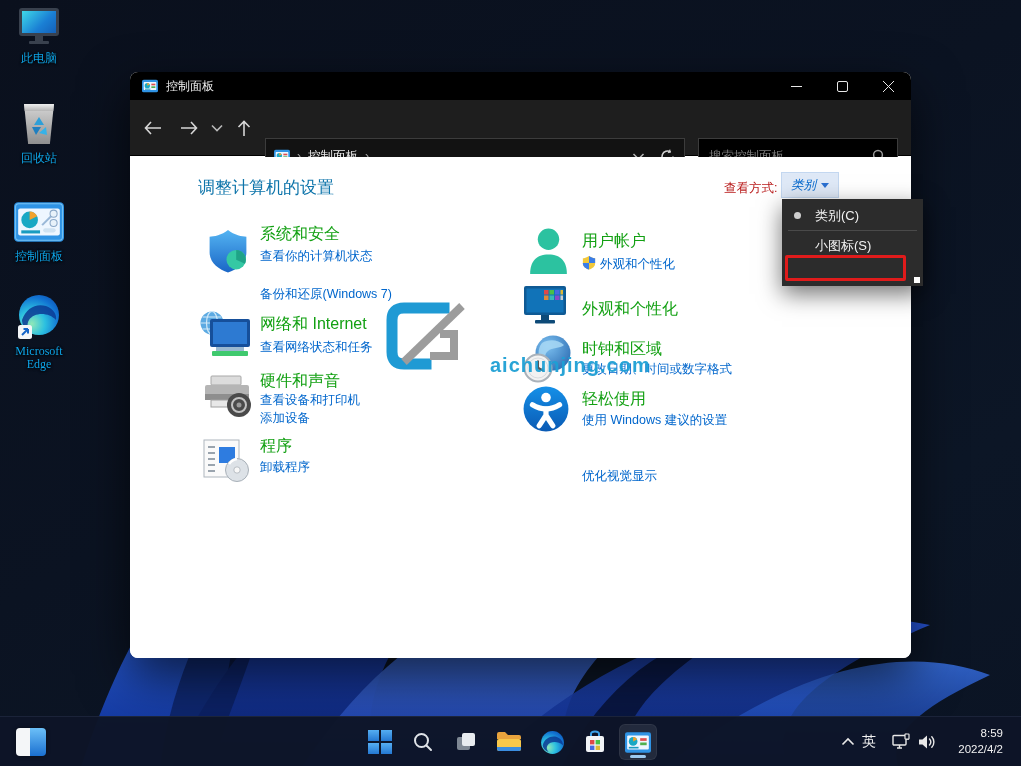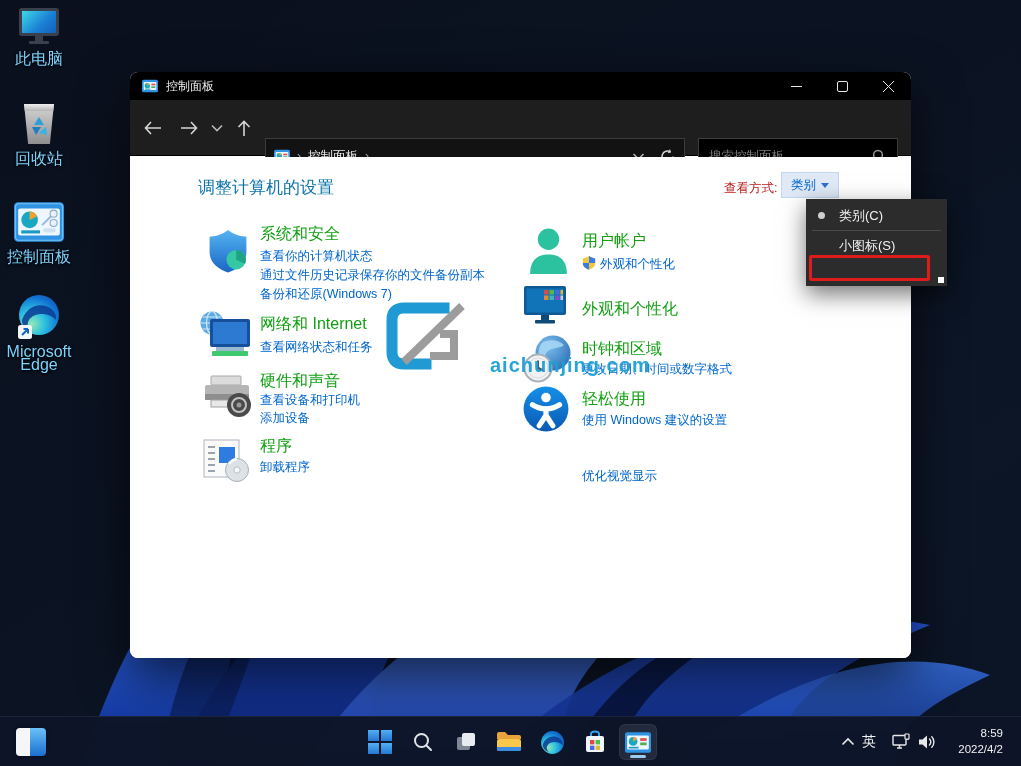--- a/index.html
+++ b/index.html
@@ -6,22 +6,22 @@
   html,body { width:1021px; height:766px; overflow:hidden; }
   body { font-family:"Liberation Sans", sans-serif; background:#0a1120; position:relative; }
 
   
   .desktop-bg { position:absolute; inset:0;
     background:linear-gradient(150deg,#0a101d 0%,#0b1322 45%,#0c1626 75%,#0b1424 100%); }
   .bloom { position:absolute; left:-40px; top:470px; width:1100px; height:300px; }
 
   
   .dicon { position:absolute; left:2px; width:74px; text-align:center; }
-  .dicon .dlabel { margin-top:4px; font-size:16px; color:#7dd3fc; line-height:13px;
-    text-shadow:0 1px 3px rgba(0,0,0,.95), 0 0 2px rgba(0,0,0,.8); }
+  .dicon .dlabel { margin-top:4px; font-size:12px; color:#0ea5e9; line-height:13px;
+    text-shadow:0 1px 3px rgba(0,0,0,.95), 0 0 2px rgba(0,0,0,.8);font-family:Liberation Serif, serif; }
   .dicon .art { display:inline-block; position:relative; }
 
   
   .pc-screen { width:40px; height:28px; background:linear-gradient(135deg,#3fd8e8,#1a7fd4 60%,#1460b8);
     border:3px solid #39414e; border-radius:3px; }
   .pc-stand { width:8px; height:5px; background:#39414e; margin:0 auto; }
   .pc-base { width:20px; height:3px; background:#39414e; margin:0 auto; border-radius:1px; }
 
   
   .bin { width:34px; height:40px; position:relative; margin:0 auto;
@@ -49,37 +49,37 @@
     border:1px solid #3c3c3c; display:flex; align-items:center; padding:0 10px; }
   .searchbox input { flex:1; background:transparent; border:none; outline:none;
     color:#ddd; font-size:12.5px; font-family:"Liberation Sans",sans-serif; }
   .searchbox input::placeholder { color:#7d7d7d; }
 
   .content { position:absolute; left:0; top:85px; right:0; bottom:0; background:#fff; }
 
   .page-heading { position:absolute; left:68px; top:104px; font-size:17px; color:#0d74aa; }
   .viewby-label { position:absolute; left:594px; top:108px; font-size:12.5px; color:#b91c1c; }
   .viewby-btn { position:absolute; left:651px; top:100px; width:58px; height:26px;
-    background:#dfe9f7; border:1px solid #c3d7f0; display:flex; align-items:center; justify-content:center; gap:5px; }
+    background:#dfe9f7; border:1px solid #c3d7f0; display:flex; align-items:center; justify-content:center; gap:5px;font-style:italic; }
   .viewby-btn span { color:#0066cc; font-size:12.5px; }
   .tri-down { width:0; height:0; border-left:4px solid transparent; border-right:4px solid transparent;
     border-top:5px solid #2a6fd0; }
 
   .cat-title { position:absolute; font-size:16px; color:#12a012; white-space:nowrap;text-align:center; }
   .cat-link { position:absolute; font-size:12.5px; color:#0066cc; white-space:nowrap; }
   .cat-icon { position:absolute; }
 
   
   .wm { position:absolute; pointer-events:none; z-index:6; }
   .wm-name { font-size:50px; color:rgba(160,160,160,.8); letter-spacing:14px; white-space:nowrap; }
   .wm-site { font-size:20px; font-weight:bold; color:rgba(30,159,212,.95); letter-spacing:1px; }
 
   
   .vmenu { position:absolute; left:782px; top:199px; width:141px; height:87px; background:#2c2c2c;
-    box-shadow:0 8px 22px rgba(0,0,0,.55); z-index:50;margin-left:24px; }
+    box-shadow:0 8px 22px rgba(0,0,0,.55); z-index:50; }
   .vmenu-item { position:relative; height:25px; display:flex; align-items:center;
     padding-left:33px; color:#f2f2f2; font-size:13px; }
   .vmenu-sep { height:1px; background:#4a4a4a; margin:2px 6px; }
   .radio-dot { position:absolute; left:12px; top:9px; width:7px; height:7px; border-radius:50%; background:#cfcfcf; }
   .red-box { position:absolute; left:3px; top:56px; width:121px; height:26px;
     border:3px solid #e01b1b; border-radius:2px; z-index:55; }
   .menu-grip { position:absolute; right:3px; bottom:3px; width:6px; height:6px; background:#fff; }
 
   
   .taskbar { position:absolute; left:0; bottom:0; width:1021px; height:50px;
@@ -292,21 +292,20 @@
             <stop offset="1" stop-color="#1a66c6"></stop>
           </linearGradient>
         </defs>
       <path d="M23 3 C29 8 37 9.5 41 9.5 V25 C41 35 32 41.5 23 44.5 C14 41.5 5 35 5 25 V9.5 C9 9.5 17 8 23 3 Z" fill="url(#shg)"></path>
       <circle cx="31" cy="32" r="9.5" fill="#35c8a4"></circle>
       <path d="M31 32 L31 22.5 A9.5 9.5 0 0 1 39.6 36 Z" fill="#1fa387"></path>
     </svg>
   </span>
   <a class="cat-title" style="left:130px;top:152px;">系统和安全</a>
   <a class="cat-link" style="left:130px;top:176px;">查看你的计算机状态</a>
-  <a class="cat-link" style="left:130px;top:195px;">通过文件历史记录保存你的文件备份副本</a>
   <a class="cat-link" style="left:130px;top:214px;">备份和还原(Windows 7)</a>
 
   <span class="cat-icon" style="left:68px;top:238px;">
     <svg width="55" height="49" viewBox="0 0 55 49">
       <circle cx="14" cy="13" r="11.5" fill="#5caae2"></circle>
       <ellipse cx="14" cy="13" rx="5.5" ry="11.5" fill="none" stroke="#cfe8f8" stroke-width="1.2"></ellipse>
       <path d="M2.8 13 H25.2 M4.6 7 H23.4 M4.6 19 H23.4" stroke="#cfe8f8" stroke-width="1.2" fill="none"></path>
       <rect x="12" y="9" width="40" height="28" rx="2" fill="#164f9a"></rect>
       <rect x="15" y="12" width="34" height="22" fill="#2d7ad2"></rect>
       <rect x="18" y="37" width="28" height="4" fill="#9ab8d0"></rect>

